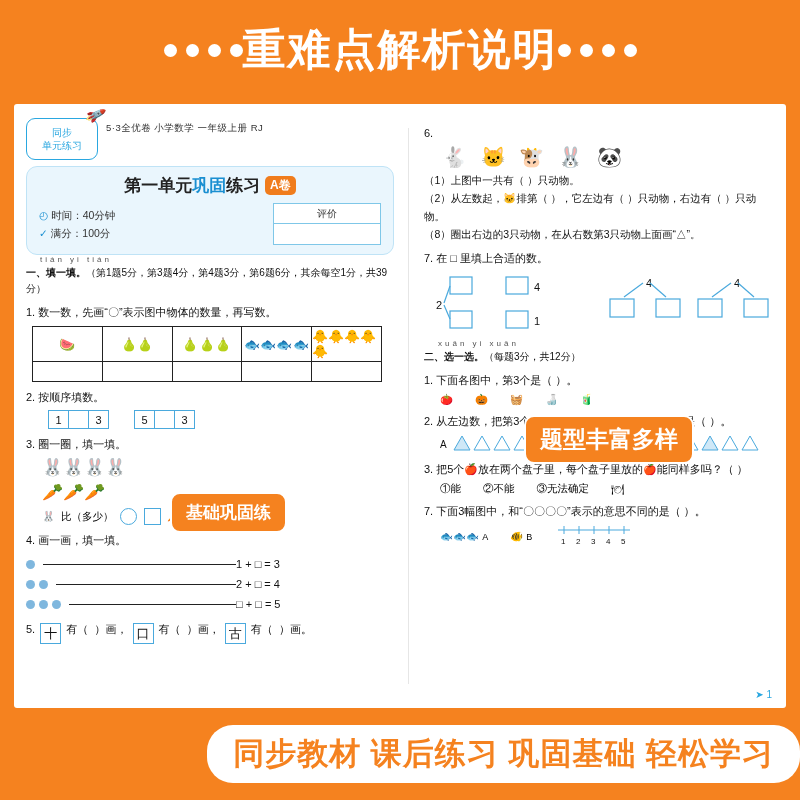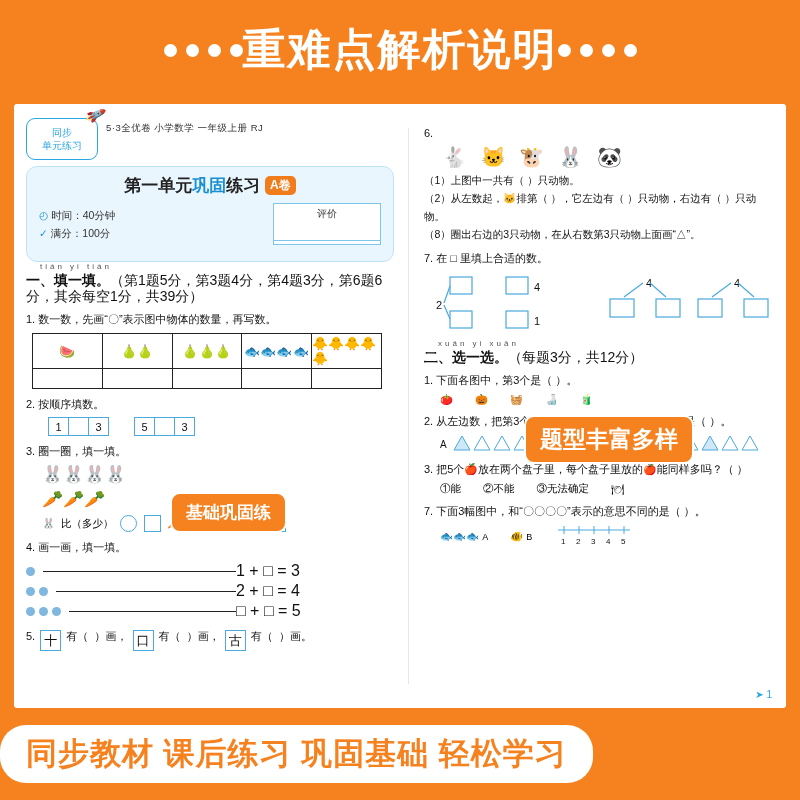--- a/index.html
+++ b/index.html
@@ -68,21 +68,21 @@
   .meta-text {
     font-size:9.5px; color:#333; padding-top:4px;
     letter-spacing:0.5px;
   }
   
   .title-box {
     margin-top:6px;
     background:#eaf6fd;
     border:1.4px solid #bfe3f6;
     border-radius:11px;
-    padding:7px 12px 16px 12px;
+    padding:7px 12px 9px 12px;
     position:relative;
   }
   .title-line {
     text-align:center; font-size:17px; font-weight:bold; color:#222;
     margin-bottom:6px;
   }
   .title-line .blue { color:#1a8fd1; }
   .badge-a {
     display:inline-block;
     background:#f07c1c; color:#fff;
@@ -92,27 +92,27 @@
   }
   .info-rows { display:flex; align-items:center; gap:10px; }
   .info-left { font-size:10.5px; color:#333; line-height:18px; }
   .info-left .tick { color:#1a8fd1; margin-right:3px; }
   .score-box {
     margin-left:auto;
     width:108px; height:42px;
     border:1.2px solid #7fc7e8; background:#fff;
   }
   .score-box .sc-top {
-    height:37px; border-bottom:1.2px solid #7fc7e8;
+    height:20px; border-bottom:1.2px solid #7fc7e8;
     font-size:10px; text-align:center; line-height:19px; color:#333;
   }
   
   .pinyin { font-size:8px; color:#555; letter-spacing:3px; margin-left:14px; }
   .sec-head {
-    font-size:14px; font-weight:bold; color:#111;
+    font-size:10px; font-weight:bold; color:#111;
     margin-top:1px; line-height:16px;
   }
   .sec-head .norm { font-weight:normal; }
   .q {
     font-size:11px; color:#111; line-height:17px;
     margin-top:7px;
   }
   .sub { font-size:10.5px; color:#111; line-height:18px; }
   
   .bx {
@@ -145,21 +145,21 @@
   
   .row-art { display:flex; align-items:center; gap:8px; margin:4px 0 0 16px; font-size:17px;}
   .cmp-row { display:flex; align-items:center; gap:6px; margin:5px 0 0 16px; font-size:10.5px;}
   .circle-ans { width:17px;height:17px;border:1px solid #4aa9dd;border-radius:50%;display:inline-block;}
   
   .q4 { display:flex; margin-top:5px; }
   .q4-left { width:210px; }
   .dotrow { height:20px; display:flex; align-items:center; }
   .dot { width:9px;height:9px;border-radius:50%;background:#7fb7de;margin-right:4px;}
   .dotline { flex:1; border-bottom:1px solid #222; margin-left:4px; height:1px;}
-  .q4-right { font-size:16px; line-height:20px; color:#111; }
+  .q4-right { font-size:11px; line-height:20px; color:#111; }
   
   .charbox {
     display:inline-block; width:21px;height:21px;
     border:1.2px solid #4aa9dd; text-align:center; line-height:19px;
     font-size:13px; color:#111; vertical-align:-5px; margin:0 2px;
   }
   
   .animal-row {
     display:flex; align-items:flex-end; gap:14px;
     margin:3px 0 2px 18px; font-size:20px;
@@ -174,21 +174,21 @@
     font-weight:bold; border-radius:10px;
     border:2.5px solid #ffffff;
     padding:7px 14px;
     white-space:nowrap;
   }
   #callout-basic { left:170px; top:492px; font-size:17px; }
   #callout-types { left:524px; top:415px; font-size:23px; }
   
   .footer {
     position:absolute; left:0; right:0; bottom:0; height:92px;
-    display:flex; align-items:center; justify-content:flex-start;
+    display:flex; align-items:center; justify-content:flex-end;
   }
   .footer-inner {
     background:#ffffff; border-radius:26px;
     padding:8px 26px;
     color:#F5821F; font-size:31px; font-weight:bold;
     letter-spacing:1px; white-space:nowrap;
   }
   .page-num {
     position:absolute; right:14px; bottom:8px;
     font-size:10px; color:#2aa7e0;

